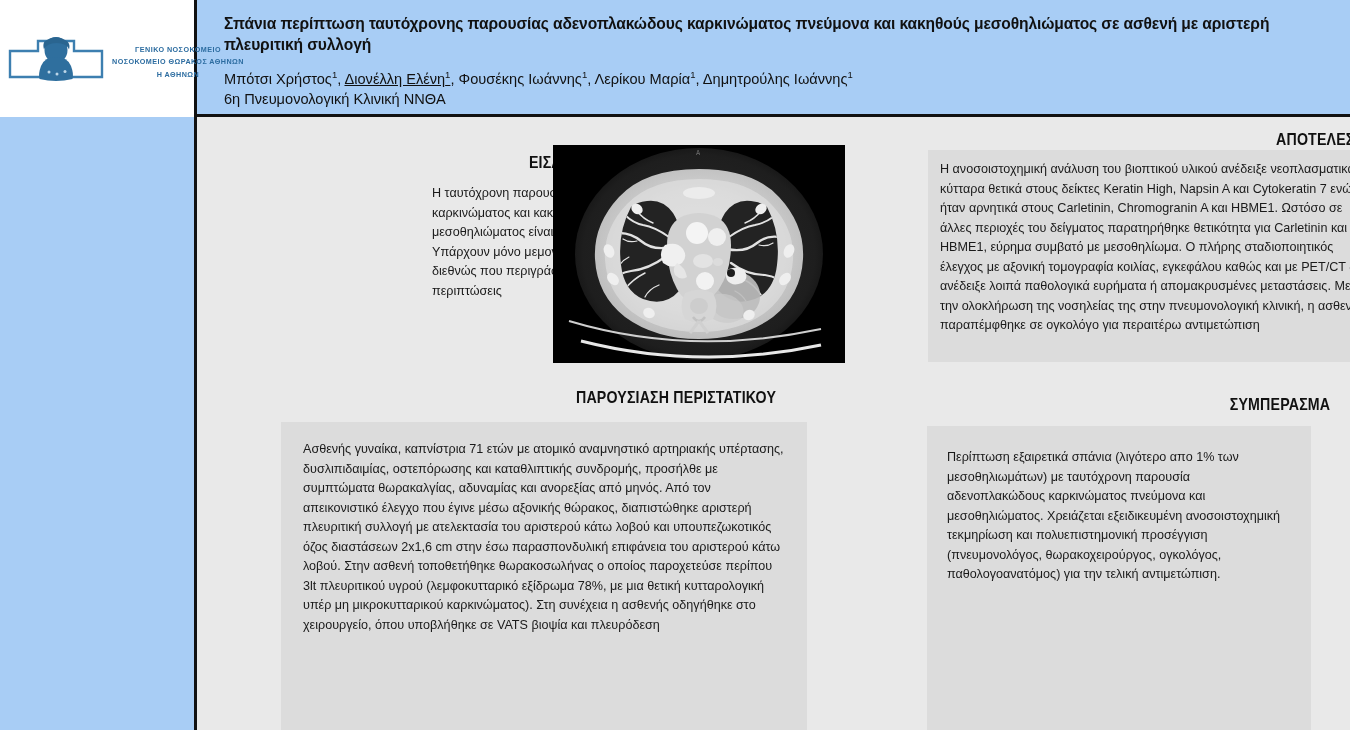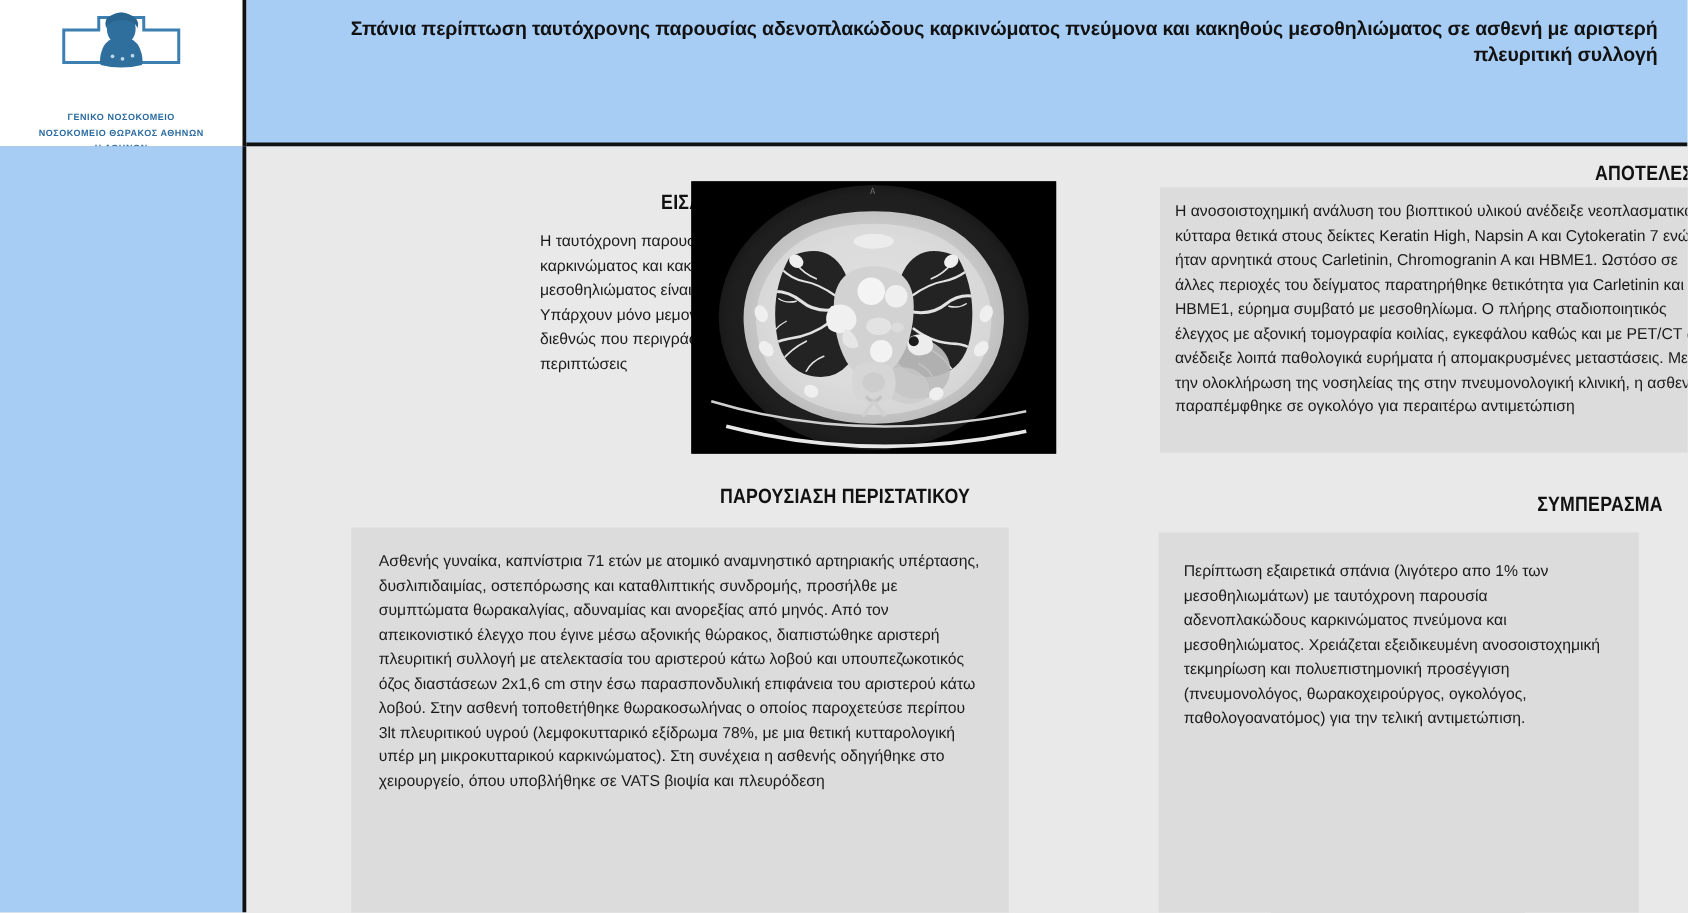--- a/index.html
+++ b/index.html
@@ -35,25 +35,24 @@
   }
 
   .logo-box {
     position: absolute;
     left: 0; top: 0;
     width: 197px;
     height: 117px;
     background: #ffffff;
     border-right: 3px solid #111;
     display: flex;
-    flex-direction: column;
+    flex-direction: row;
     align-items: center;
     justify-content: flex-start;
     padding-top: 6px;
-    gap: 22px;
   }
 
   .logo-mark {
     width: 112px;
     height: 58px;
     position: relative;
   }
 
   .logo-text {
     margin-top: 2px;
@@ -65,21 +64,21 @@
     line-height: 1.75;
     white-space: nowrap;
   }
 
   .title-area {
     position: absolute;
     left: 200px; top: 0;
     width: 1150px;
     height: 114px;
     padding: 14px 24px 0 24px;
-    text-align: right;
+    text-align: left;
   }
 
   .poster-title {
     font-size: 15.6px;
     font-weight: 700;
     color: #111;
     line-height: 1.33;
     letter-spacing: -0.1px;
   }
 
@@ -246,20 +245,22 @@
       </div>
       <div class="logo-text">
         <div>ΓΕΝΙΚΟ ΝΟΣΟΚΟΜΕΙΟ</div>
         <div>ΝΟΣΟΚΟΜΕΙΟ ΘΩΡΑΚΟΣ ΑΘΗΝΩΝ</div>
         <div>Η ΑΘΗΝΩΝ</div>
       </div>
     </div>
 
     <div class="title-area">
       <div class="poster-title">Σπάνια περίπτωση ταυτόχρονης παρουσίας αδενοπλακώδους καρκινώματος πνεύμονα και κακηθούς μεσοθηλιώματος σε ασθενή με αριστερή πλευριτική συλλογή</div>
+      <div class="authors"><span>Μπότσι Χρήστος</span><sup>1</sup>, <span class="u">Διονέλλη Ελένη<sup>1</sup></span>, <span>Φουσέκης Ιωάννης</span><sup>1</sup>, <span>Λερίκου Μαρία</span><sup>1</sup>, <span>Δημητρούλης Ιωάννης</span><sup>1</sup></div>
+      <div class="affiliation">6η Πνευμονολογική Κλινική ΝΝΘΑ</div>
     </div>
   </div>
 
   <div class="left-rail">
     <div class="rail-footnote">
       <div>&nbsp;</div>
       <div>&nbsp;</div>
     </div>
   </div>
 

